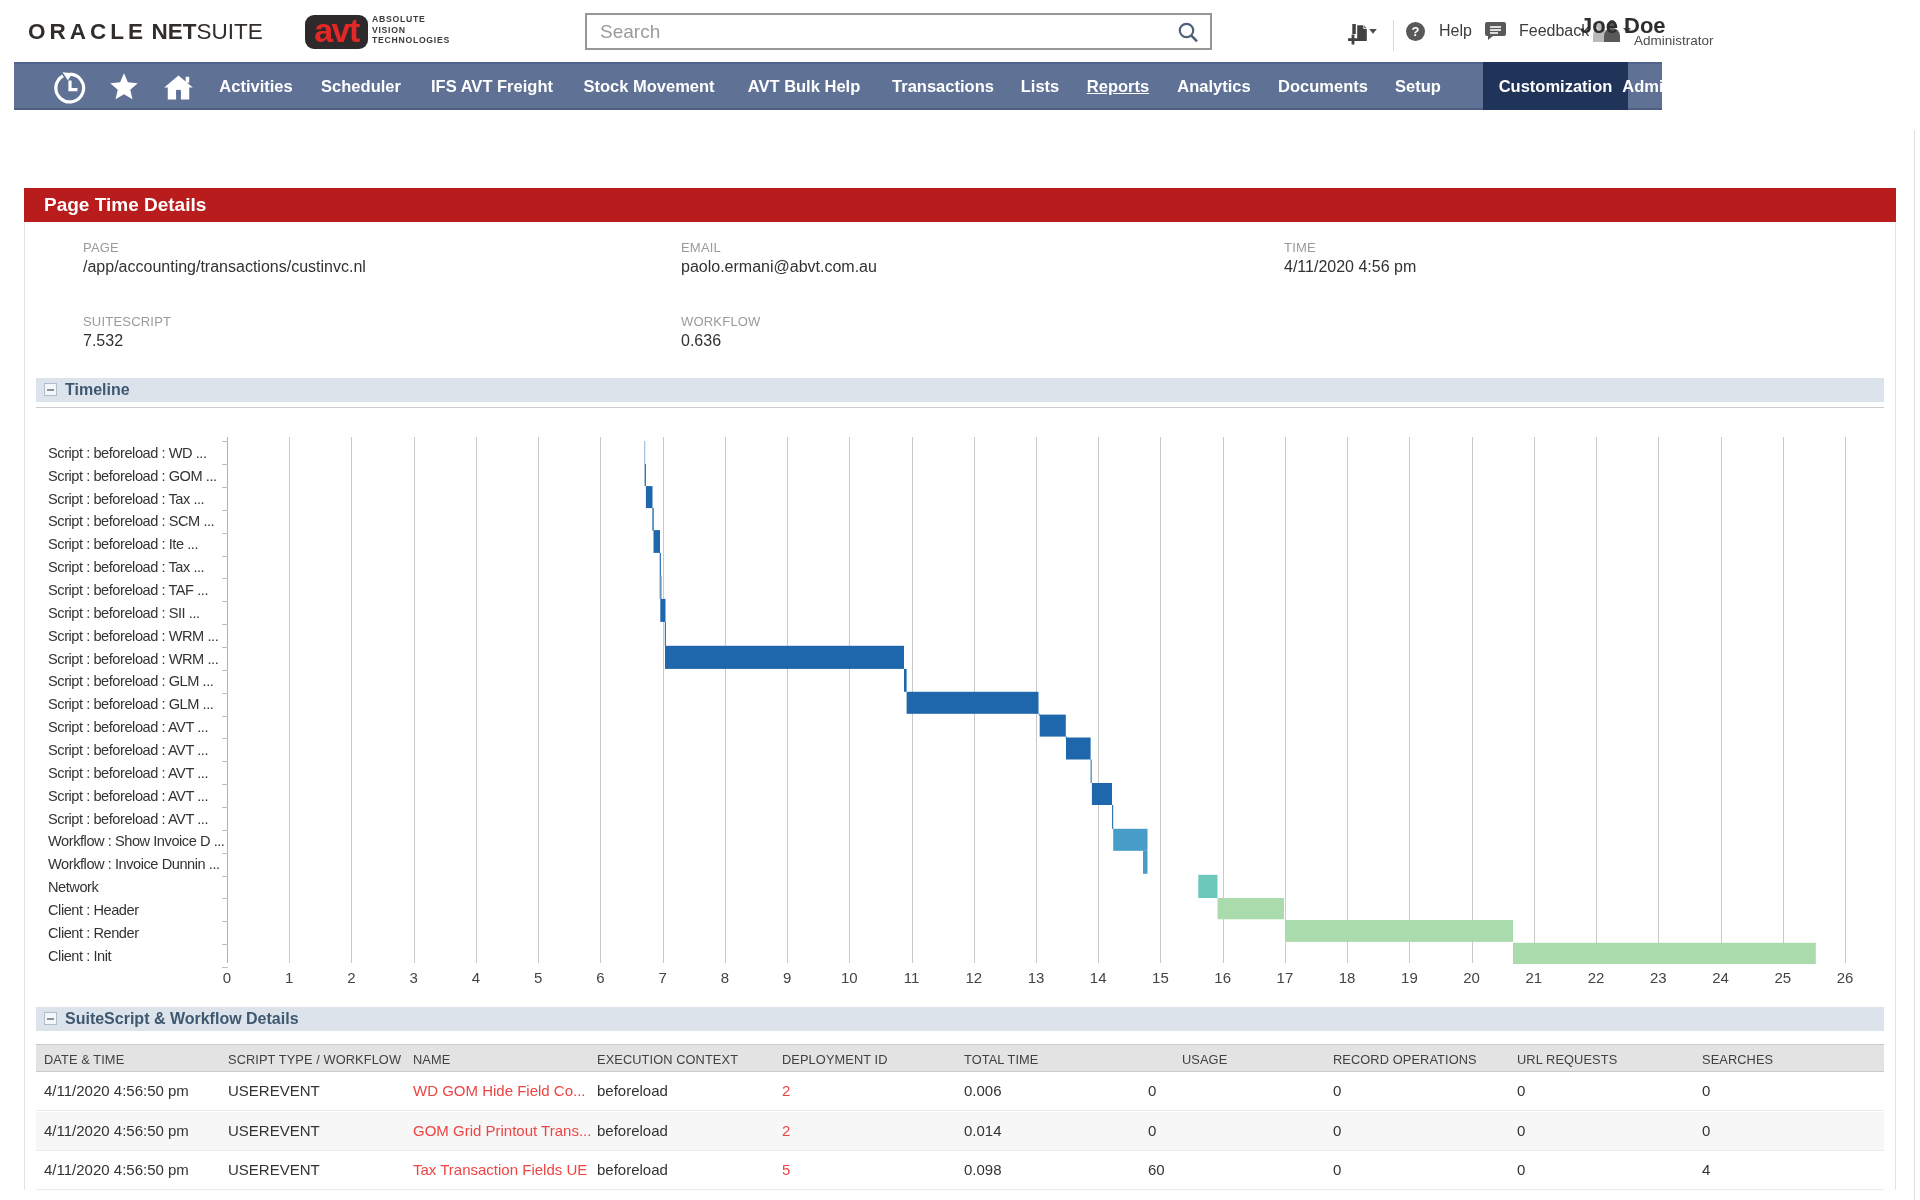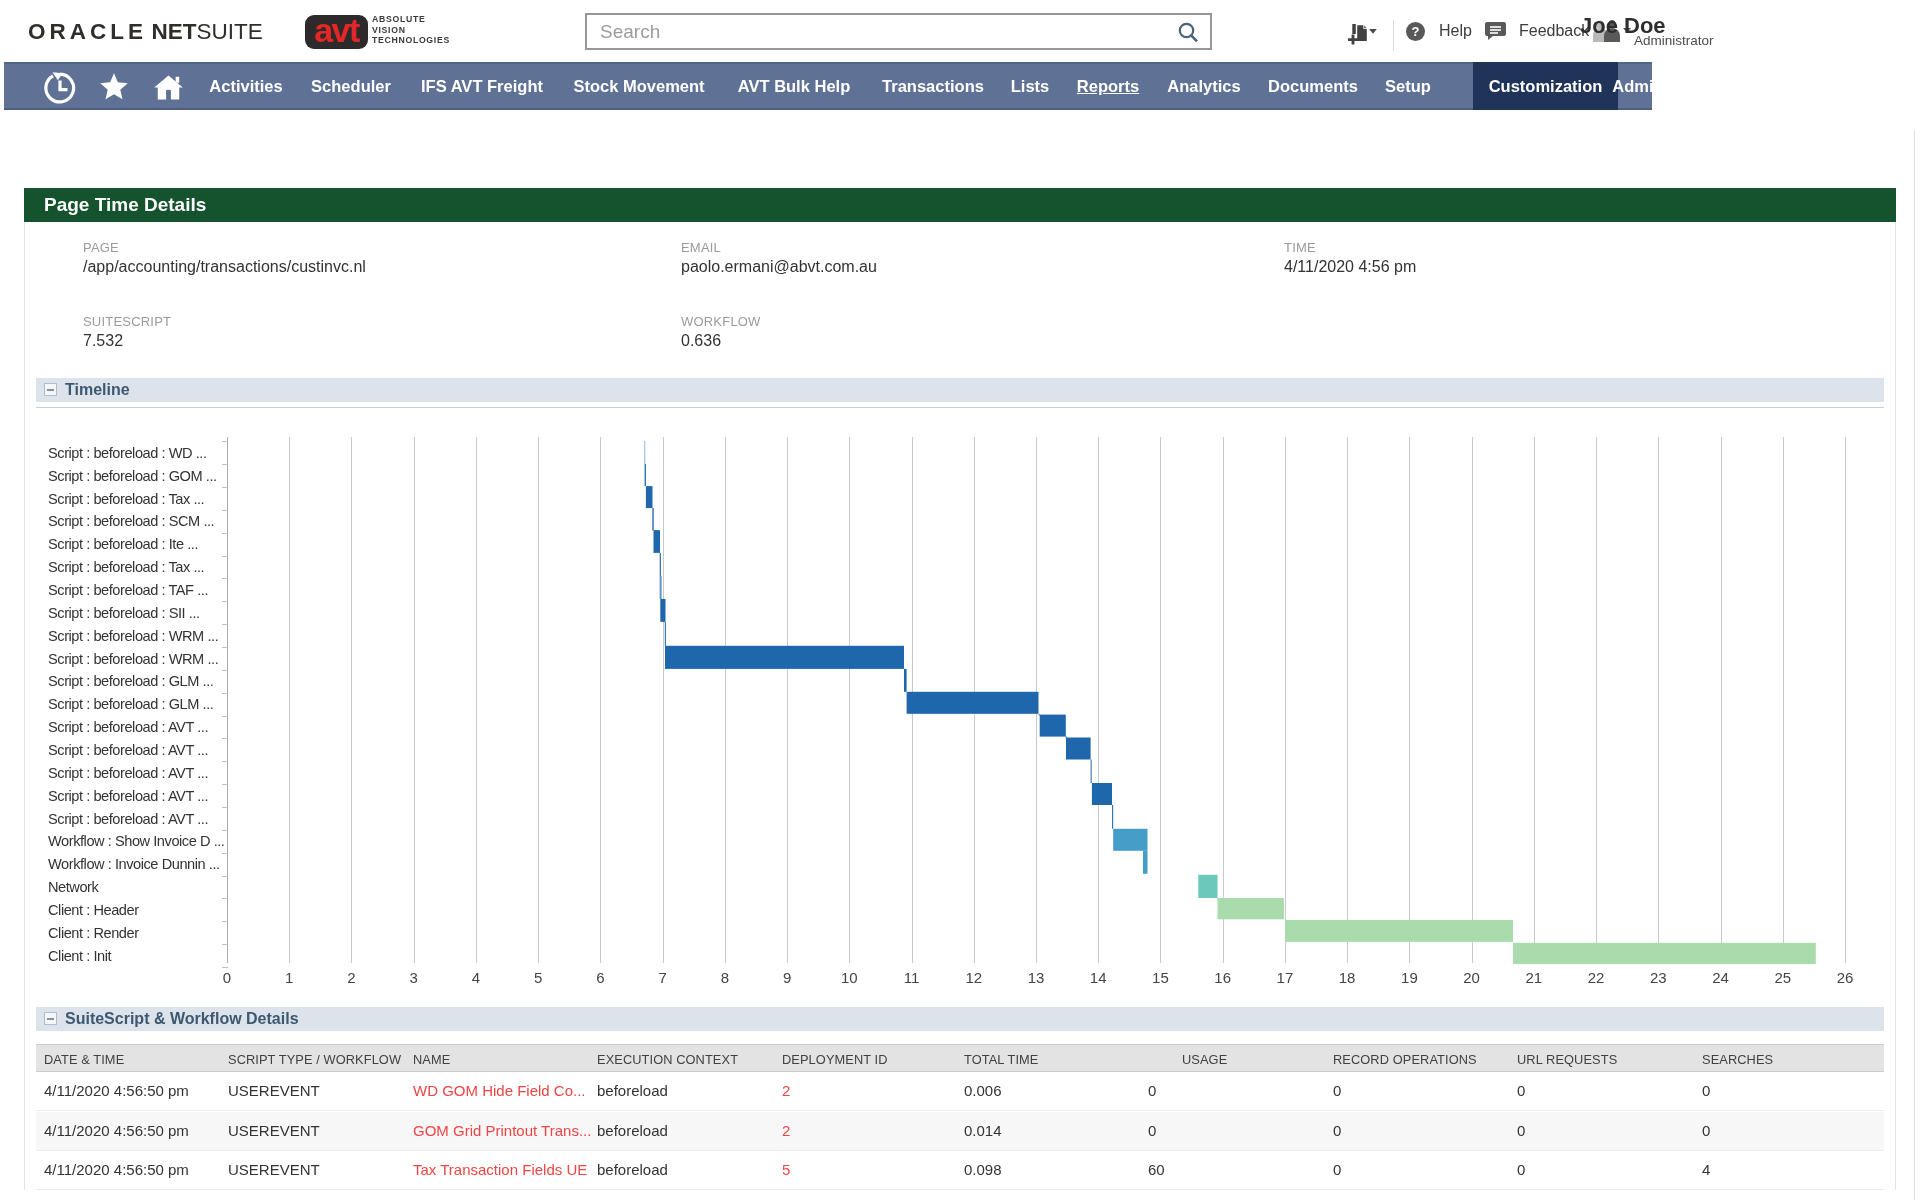--- a/index.html
+++ b/index.html
@@ -17,28 +17,28 @@
 #search { position:absolute; left:585px; top:13px; width:627px; height:37px; border:2px solid #979797; }
 #search .ph { position:absolute; left:13px; top:6px; font-size:19px; color:#9b9b9b; }
 #search svg { position:absolute; right:10px; top:6px; }
 .hicon { position:absolute; top:0; }
 #hr-sep { position:absolute; left:1393px; top:20px; width:1px; height:31px; background:#d8d8d8; }
 .hlabel { position:absolute; font-size:16px; color:#3c3c3c; top:22px; }
 #joedoe { position:absolute; left:1580px; top:13px; font-size:22px; color:#2e2e2e; font-weight:bold; }
 #joerole { position:absolute; left:1634px; top:33px; font-size:13.5px; color:#4c4c4c; }
 
 
-#nav { position:absolute; left:4px; top:62px; width:1648px; height:48px; background:#5f7296; border-top:2px solid #51648a; border-bottom:2px solid #4d6084; }
+#nav { position:absolute; left:14px; top:62px; width:1648px; height:48px; background:#5f7296; border-top:2px solid #51648a; border-bottom:2px solid #4d6084; }
 .nitem { position:absolute; top:0; height:44px; line-height:44px; color:#fff; font-weight:bold; font-size:16.5px; white-space:nowrap; transform:translateX(-50%); }
 #navtab { position:absolute; left:1441px; top:-2px; width:145px; height:48px; background:#203459;margin-left:28px; }
 #navtab span { display:block; text-align:center; line-height:48px; color:#fff; font-weight:bold; font-size:16.5px; }
 .nicon { position:absolute; top:9px; }
 
 
-#ptd { position:absolute; left:24px; top:188px; width:1872px; height:34px; background:#14532d; }
+#ptd { position:absolute; left:24px; top:188px; width:1872px; height:34px; background:#b91c1c; }
 #ptd span { position:absolute; left:20px; top:6px; color:#fff; font-weight:bold; font-size:19px; }
 #panel { position:absolute; left:24px; top:222px; width:1872px; height:968px; background:#fff; border-left:1px solid #e3e3e3; border-right:1px solid #e3e3e3; }
 .flabel { position:absolute; font-size:13px; color:#9a9a9a; letter-spacing:0.2px; }
 .fval { position:absolute; font-size:16px; color:#323232; }
 .sechdr { position:absolute; left:36px; width:1848px; height:24px; background:#dce3ea; }
 .sechdr b { position:absolute; left:29px; top:3px; font-size:16px; color:#3e5871; }
 .collapse { position:absolute; left:8px; top:5px; width:13px; height:13px; background:#f4f6f8; border:1px solid #aebdd0; }
 .collapse:after { content:""; position:absolute; left:2px; top:5px; width:7px; height:2px; background:#84919f; }
 #rightedge { position:absolute; left:1914px; top:130px; width:1px; height:1070px; background:#e0e0e0; }
 

